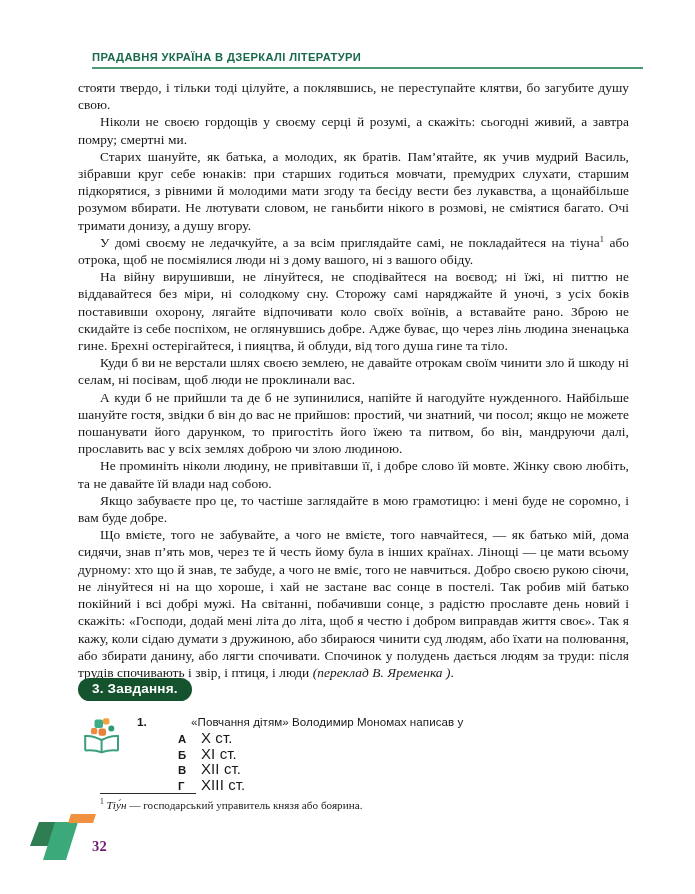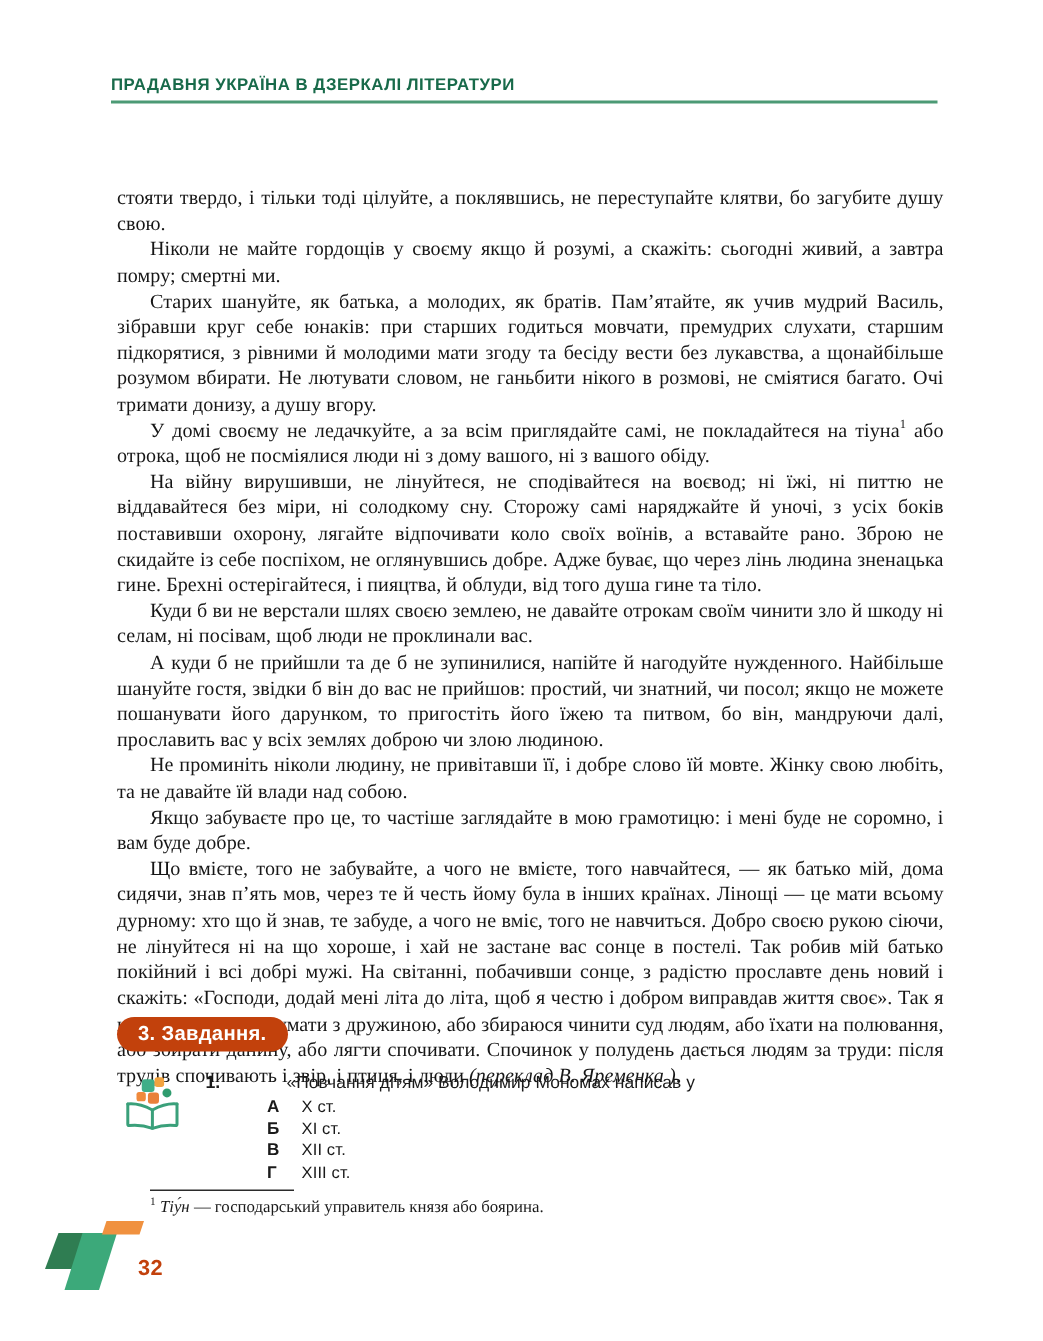--- a/index.html
+++ b/index.html
@@ -19,21 +19,21 @@
   .page {
     position: absolute;
     left: 0; top: 0;
     width: 695px;
     height: 894px;
   }
 
   
   .running-head {
     position: absolute;
-    left: 74px;
+    left: 92px;
     top: 50px;
     width: 551px;
   }
   .running-head-text {
     font-family: "Liberation Sans", "DejaVu Sans", sans-serif;
     font-size: 11.2px;
     font-weight: bold;
     letter-spacing: 0.35px;
     color: #186a4a;
     line-height: 14px;
@@ -45,21 +45,20 @@
     background: #4c9a75;
     width: 551px;
   }
 
   
   .col {
     position: absolute;
     left: 78px;
     top: 79px;
     width: 551px;
-    margin-top: 44px;
   }
   p.bt {
     margin: 0;
     font-size: 13.4px;
     line-height: 17.2px;
     text-align: justify;
     text-justify: inter-word;
     letter-spacing: 0.05px;
     -webkit-hyphens: none;
     hyphens: none;
@@ -74,21 +73,21 @@
   }
 
   
   .pill-wrap {
     position: absolute;
     left: 78px;
     top: 678px;
   }
   .pill {
     display: inline-block;
-    background: #c2410c;
+    background: #14532d;
     color: #ffffff;
     border-radius: 13px;
     padding: 3px 14px 4px 14px;
     font-family: "Liberation Sans", "DejaVu Sans", sans-serif;
     font-size: 13.5px;
     font-weight: bold;
     letter-spacing: 0.2px;
     line-height: 16px;
     white-space: nowrap;
   }
@@ -142,21 +141,21 @@
     line-height: 14.6px;
   }
   .opt-letter {
     font-size: 11.4px;
     font-weight: bold;
     width: 23px;
     flex: 0 0 23px;
     color: #1a1a1a;
   }
   .opt-text {
-    font-size: 11px;
+    font-size: 15px;
     color: #1a1a1a;
     letter-spacing: 0.1px;
   }
 
   
   .footnote {
     position: absolute;
     left: 100px;
     top: 793px;
     width: 430px;
@@ -190,42 +189,42 @@
     position: absolute;
     left: 0;
     top: 0;
     width: 80px;
     height: 56px;
   }
   .page-num {
     position: absolute;
     left: 62px;
     top: 26px;
-    font-family: Liberation Sans, sans-serif;
+    font-family: Liberation Serif, serif;
     font-size: 14.5px;
     font-weight: bold;
-    color: #c2410c;
+    color: #701a75;
     letter-spacing: 0.2px;
   }
 </style>
 </head>
 <body>
 
 <div class="page">
 
   <div class="running-head">
     <div class="running-head-text">ПРАДАВНЯ УКРАЇНА В ДЗЕРКАЛІ ЛІТЕРАТУРИ</div>
     <div class="running-head-rule"></div>
   </div>
 
   <div class="col">
 
     <p class="bt noind">стояти твердо, і тільки тоді цілуйте, а поклявшись, не переступайте клятви, бо загубите душу свою.</p>
 
-    <p class="bt ind">Ніколи не майте гордощів у своєму якщо й розумі, а скажіть: сьогодні живий, а завтра помру; смертні ми.</p>
+    <p class="bt ind">Ніколи не своєю гордощів у своєму серці й розумі, а скажіть: сьогодні живий, а завтра помру; смертні ми.</p>
 
     <p class="bt ind">Старих шануйте, як батька, а молодих, як братів. Пам’ятайте, як учив мудрий Василь, зібравши круг себе юнаків: при старших годиться мовчати, премудрих слухати, старшим підкорятися, з рівними й молодими мати згоду та бесіду вести без лукавства, а щонайбільше розумом вбирати. Не лютувати словом, не ганьбити нікого в розмові, не сміятися багато. Очі тримати донизу, а душу вгору.</p>
 
     <p class="bt ind"><span>У домі своєму не ледачкуйте, а за всім приглядайте самі, не покладайтеся на тіуна</span><sup class="fn">1</sup><span> або отрока, щоб не посміялися люди ні з дому вашого, ні з вашого обіду.</span></p>
 
     <p class="bt ind">На війну вирушивши, не лінуйтеся, не сподівайтеся на воєвод; ні їжі, ні питтю не віддавайтеся без міри, ні солодкому сну. Сторожу самі наряджайте й уночі, з усіх боків поставивши охорону, лягайте  відпочивати коло своїх воїнів, а вставайте рано. Зброю не скидайте із себе поспіхом, не оглянувшись добре. Адже буває, що через лінь людина зненацька гине. Брехні остерігайтеся, і пияцтва, й облуди, від того душа гине та тіло.</p>
 
     <p class="bt ind">Куди б ви не верстали шлях своєю землею, не давайте отрокам своїм чинити зло й шкоду ні селам, ні посівам, щоб люди не проклинали вас.</p>
 
     <p class="bt ind">А куди б не прийшли та де б не зупинилися, напійте й нагодуйте нужденного. Найбільше шануйте гостя, звідки б він до вас не прийшов: простий, чи знатний, чи посол; якщо не можете пошанувати його дарунком, то пригостіть його їжею та питвом, бо він, мандруючи далі, прославить вас у всіх землях доброю чи злою людиною.</p>

